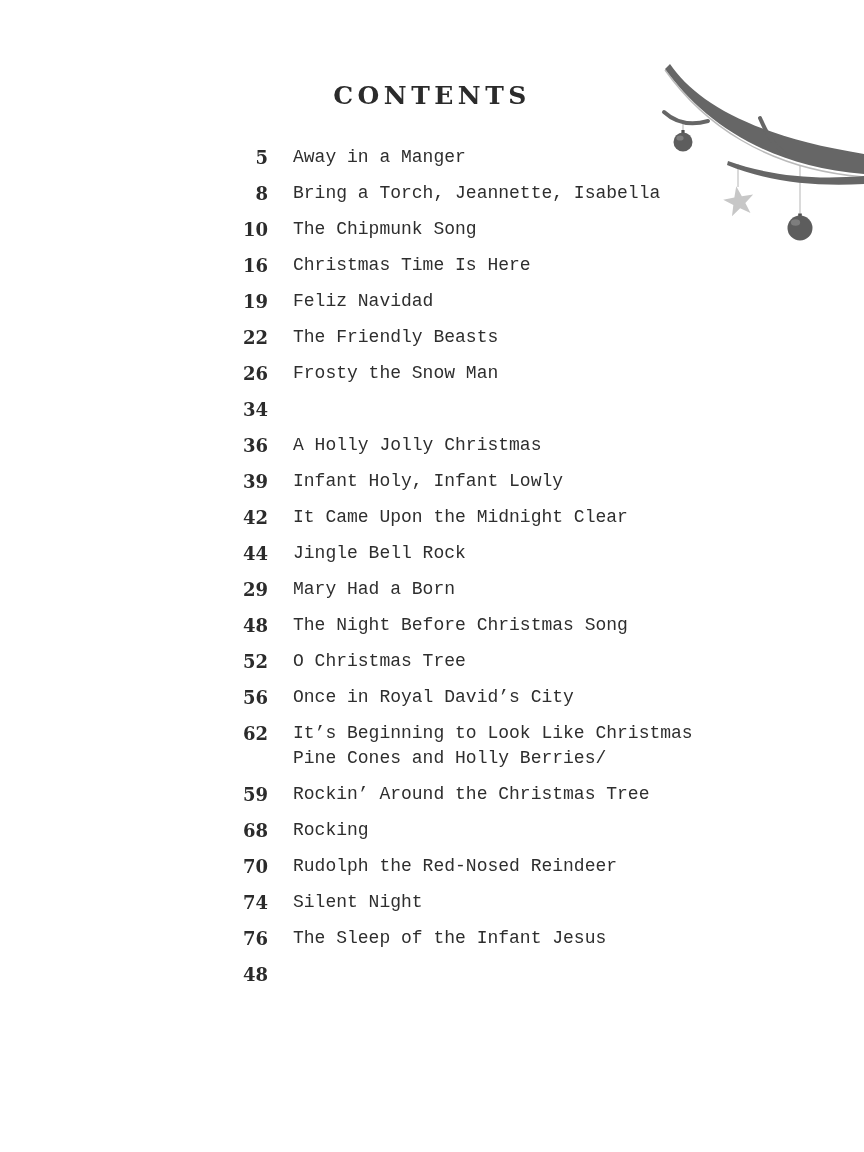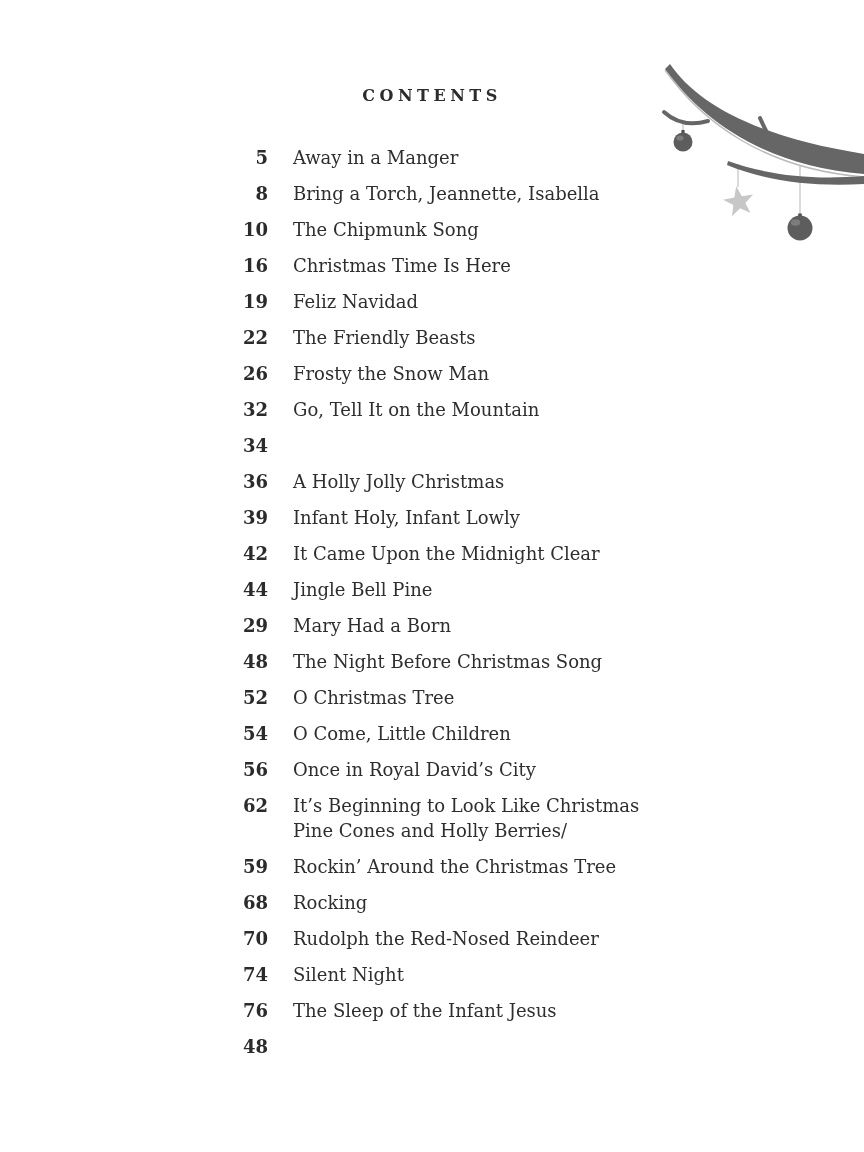--- a/index.html
+++ b/index.html
@@ -17,21 +17,21 @@
   }
   .page {
     position: relative;
     width: 864px;
     height: 1152px;
   }
   .title {
     margin: 0;
     padding-top: 82px;
     text-align: center;
-    font-size: 16px;
+    font-size: 25px;
     line-height: 28px;
     font-weight: 700;
     letter-spacing: 4.5px;
     color: #2b2b2b;
   }
   .toc {
     margin: 35px 0 0 228px;
   }
   .toc-row {
     display: flex;
@@ -43,20 +43,21 @@
   .toc-num {
     flex: 0 0 40px;
     width: 40px;
     text-align: right;
     font-weight: 700;
     color: #2b2b2b;
   }
   .toc-titles {
     margin-left: 25px;
     color: #2e2e2e;
+    font-family: Liberation Mono, monospace;
   }
   .toc-title-line {
     line-height: 25px;
   }
   .branch-svg {
     position: absolute;
     top: 28px;
     right: 0;
     width: 230px;
     height: 240px;
@@ -140,26 +141,20 @@
         </span>
   </div>
 
   <div class="toc-row">
     <span class="toc-num">26</span>
     <span class="toc-titles">
           <div class="toc-title-line">Frosty the Snow Man</div>
         </span>
   </div>
 
-  <div class="toc-row">
-    <span class="toc-num">32</span>
-    <span class="toc-titles">
-          <div class="toc-title-line">Go, Tell It on the Mountain</div>
-        </span>
-  </div>
 
   <div class="toc-row">
     <span class="toc-num">34</span>
   </div>
 
   <div class="toc-row">
     <span class="toc-num">36</span>
     <span class="toc-titles">
           <div class="toc-title-line">A Holly Jolly Christmas</div>
         </span>
@@ -175,21 +170,21 @@
   <div class="toc-row">
     <span class="toc-num">42</span>
     <span class="toc-titles">
           <div class="toc-title-line">It Came Upon the Midnight Clear</div>
         </span>
   </div>
 
   <div class="toc-row">
     <span class="toc-num">44</span>
     <span class="toc-titles">
-          <div class="toc-title-line">Jingle Bell Pine</div>
+          <div class="toc-title-line">Jingle Bell Rock</div>
         </span>
   </div>
 
   <div class="toc-row">
     <span class="toc-num">29</span>
     <span class="toc-titles">
           <div class="toc-title-line">Mary Had a Born</div>
         </span>
   </div>
 
@@ -200,26 +195,20 @@
         </span>
   </div>
 
   <div class="toc-row">
     <span class="toc-num">52</span>
     <span class="toc-titles">
           <div class="toc-title-line">O Christmas Tree</div>
         </span>
   </div>
 
-  <div class="toc-row">
-    <span class="toc-num">54</span>
-    <span class="toc-titles">
-          <div class="toc-title-line">O Come, Little Children</div>
-        </span>
-  </div>
 
   <div class="toc-row">
     <span class="toc-num">56</span>
     <span class="toc-titles">
           <div class="toc-title-line">Once in Royal David’s City</div>
         </span>
   </div>
 
   <div class="toc-row">
     <span class="toc-num">62</span>

